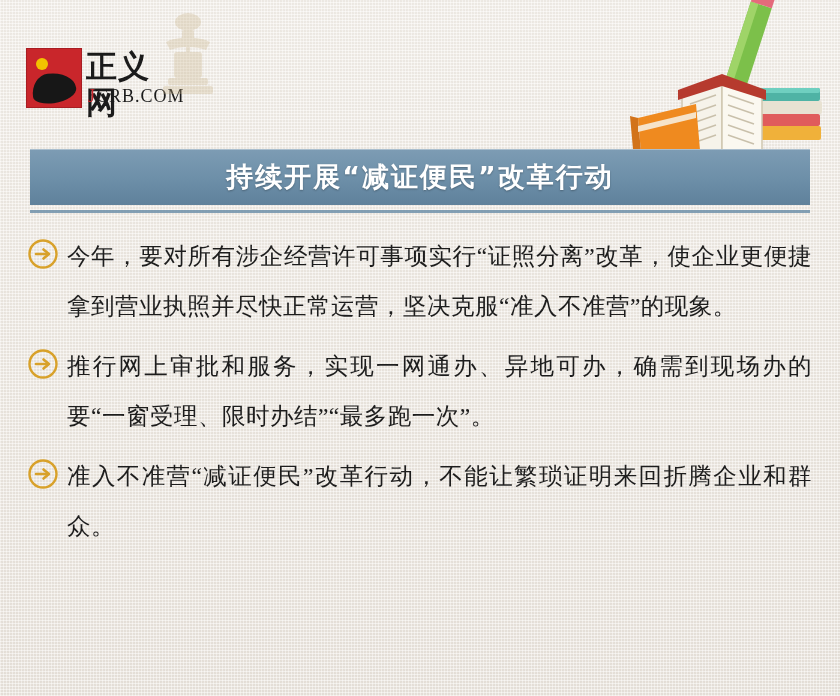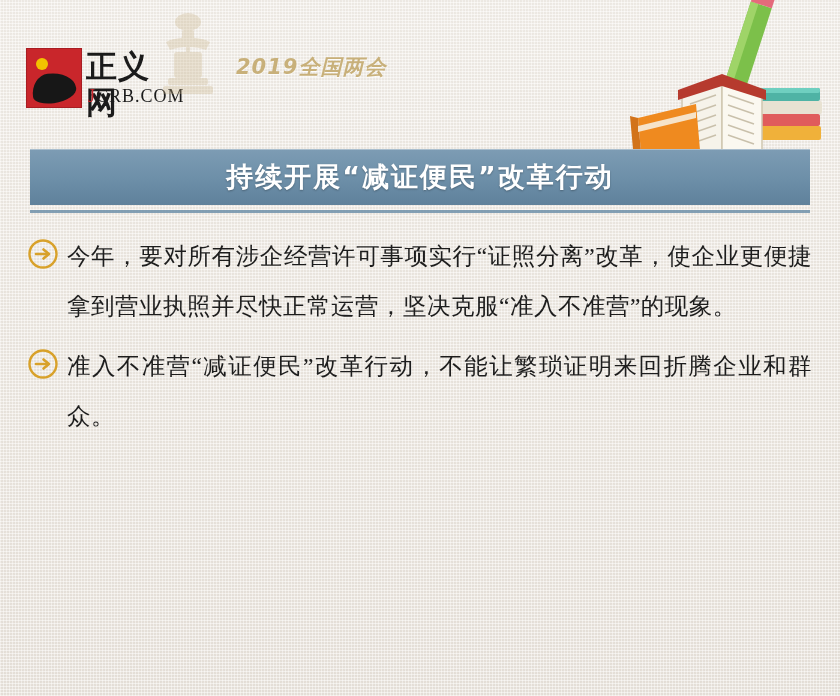--- a/index.html
+++ b/index.html
@@ -201,21 +201,20 @@
           <path d="M14 36 C24 30 48 30 58 36 L54 44 C44 40 28 40 18 44 Z"></path>
           <rect x="22" y="46" width="28" height="26" rx="3"></rect>
           <rect x="16" y="72" width="40" height="7" rx="2"></rect>
           <rect x="11" y="80" width="50" height="8" rx="2"></rect>
           <rect x="34" y="34" width="4" height="14"></rect>
         </g>
       </svg>
     </div>
 
     <div class="head-title">
-      <div class="l1">2019全国两会</div>
     </div>
 
     <div class="books">
       <svg viewBox="0 0 220 175" width="220" height="175" aria-hidden="true">
 
         <g transform="rotate(18 140 55)">
           <rect x="130" y="2" width="22" height="88" fill="#7cc04a"></rect>
           <rect x="130" y="2" width="8" height="88" fill="#9fd468"></rect>
           <rect x="130" y="90" width="22" height="10" fill="#e9d9b8"></rect>
           <polygon points="130,100 152,100 141,120" fill="#f2e3c4"></polygon>
@@ -265,26 +264,36 @@
       <div class="arrow-icon">
         <svg viewBox="0 0 30 30" width="30" height="30" aria-hidden="true">
           <circle cx="15" cy="15" r="13.5" fill="none" stroke="#d8a12a" stroke-width="2.4"></circle>
           <path d="M8 15 H19" stroke="#d8a12a" stroke-width="2.6" stroke-linecap="round"></path>
           <path d="M15.5 10.5 L21 15 L15.5 19.5" fill="none" stroke="#d8a12a" stroke-width="2.6" stroke-linecap="round" stroke-linejoin="round"></path>
         </svg>
       </div>
       <div class="item-text">今年，要对所有涉企经营许可事项实行“证照分离”改革，使企业更便捷拿到营业执照并尽快正常运营，坚决克服“准入不准营”的现象。</div>
     </div>
 
-
     <div class="item">
       <div class="arrow-icon">
         <svg viewBox="0 0 30 30" width="30" height="30" aria-hidden="true">
           <circle cx="15" cy="15" r="13.5" fill="none" stroke="#d8a12a" stroke-width="2.4"></circle>
           <path d="M8 15 H19" stroke="#d8a12a" stroke-width="2.6" stroke-linecap="round"></path>
           <path d="M15.5 10.5 L21 15 L15.5 19.5" fill="none" stroke="#d8a12a" stroke-width="2.6" stroke-linecap="round" stroke-linejoin="round"></path>
         </svg>
       </div>
+      <div class="item-text">推行网上审批和服务，实现一网通办、异地可办，确需到现场办的要“一窗受理、限时办结”“最多跑一次”。</div>
+    </div>
+
+    <div class="item">
+      <div class="arrow-icon">
+        <svg viewBox="0 0 30 30" width="30" height="30" aria-hidden="true">
+          <circle cx="15" cy="15" r="13.5" fill="none" stroke="#d8a12a" stroke-width="2.4"></circle>
+          <path d="M8 15 H19" stroke="#d8a12a" stroke-width="2.6" stroke-linecap="round"></path>
+          <path d="M15.5 10.5 L21 15 L15.5 19.5" fill="none" stroke="#d8a12a" stroke-width="2.6" stroke-linecap="round" stroke-linejoin="round"></path>
+        </svg>
+      </div>
       <div class="item-text">准入不准营“减证便民”改革行动，不能让繁琐证明来回折腾企业和群众。</div>
     </div>
 
   </div>
 </div>
 
 </body></html>

